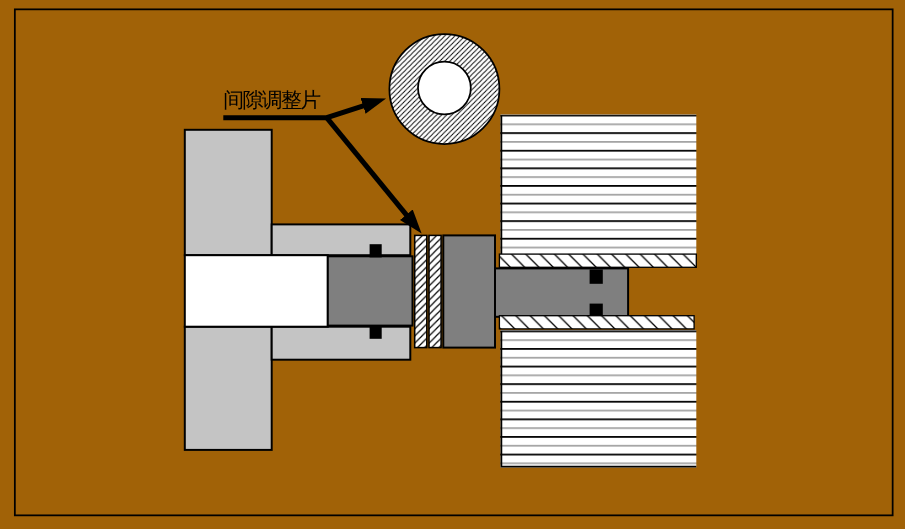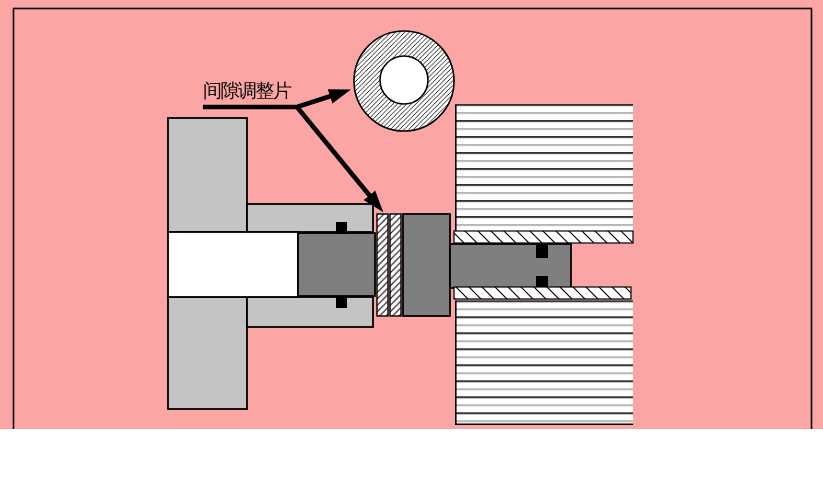--- a/index.html
+++ b/index.html
@@ -1,19 +1,19 @@
 <!DOCTYPE html>
 <html><head>
 <meta charset="utf-8">
 <style>
   html,body{margin:0;padding:0;background:#ffffff;}
   .canvas{
     position:relative;
-    width:823px;height:429px;
-    background:#fca5a5;
+    width:823px;height:481px;
+    background:#a16207;
     font-family:"DejaVu Serif", serif;
     overflow:hidden;
   }
   svg{position:absolute;left:0;top:0;}
   .diagram-label{
     font-family:"DejaVu Serif", serif;
     font-size:19px;
     letter-spacing:-1.5px;
     fill:#000;
   }

